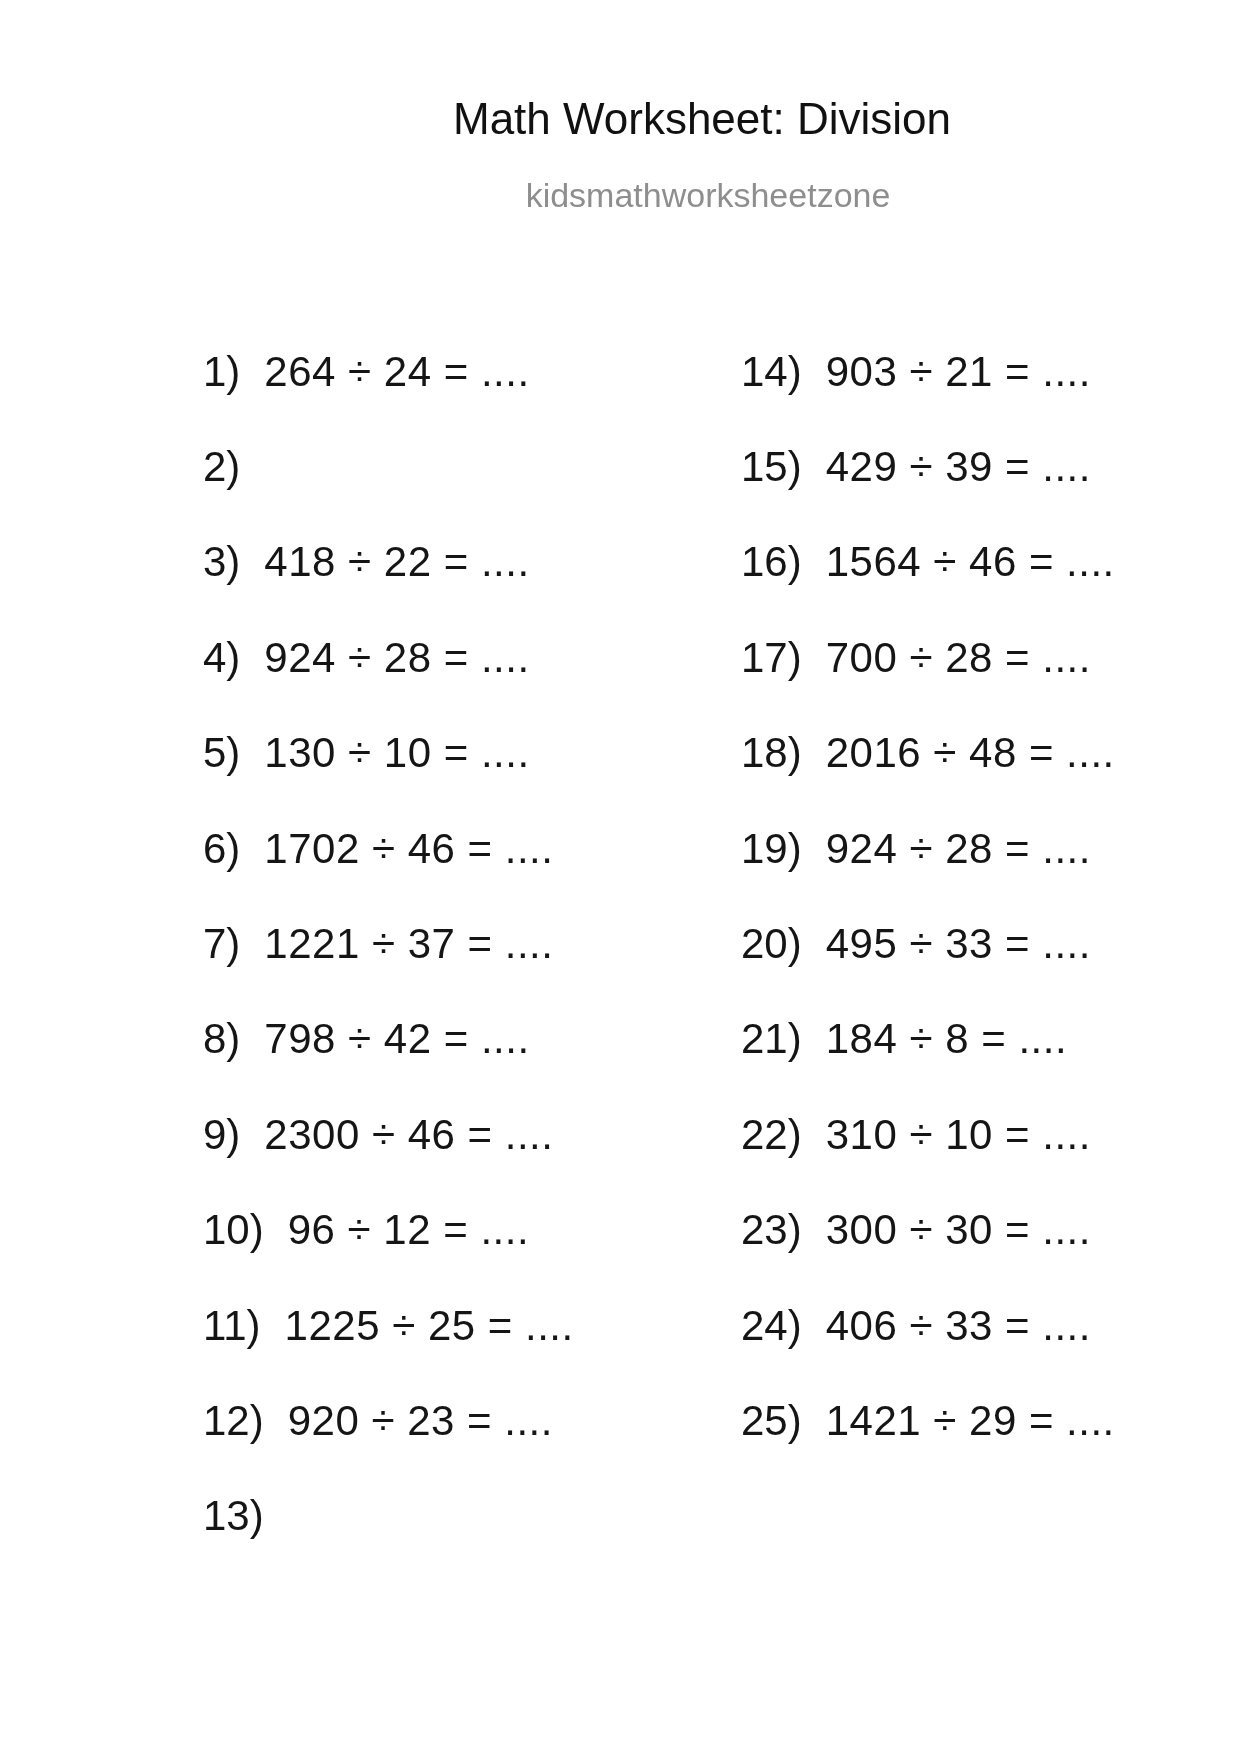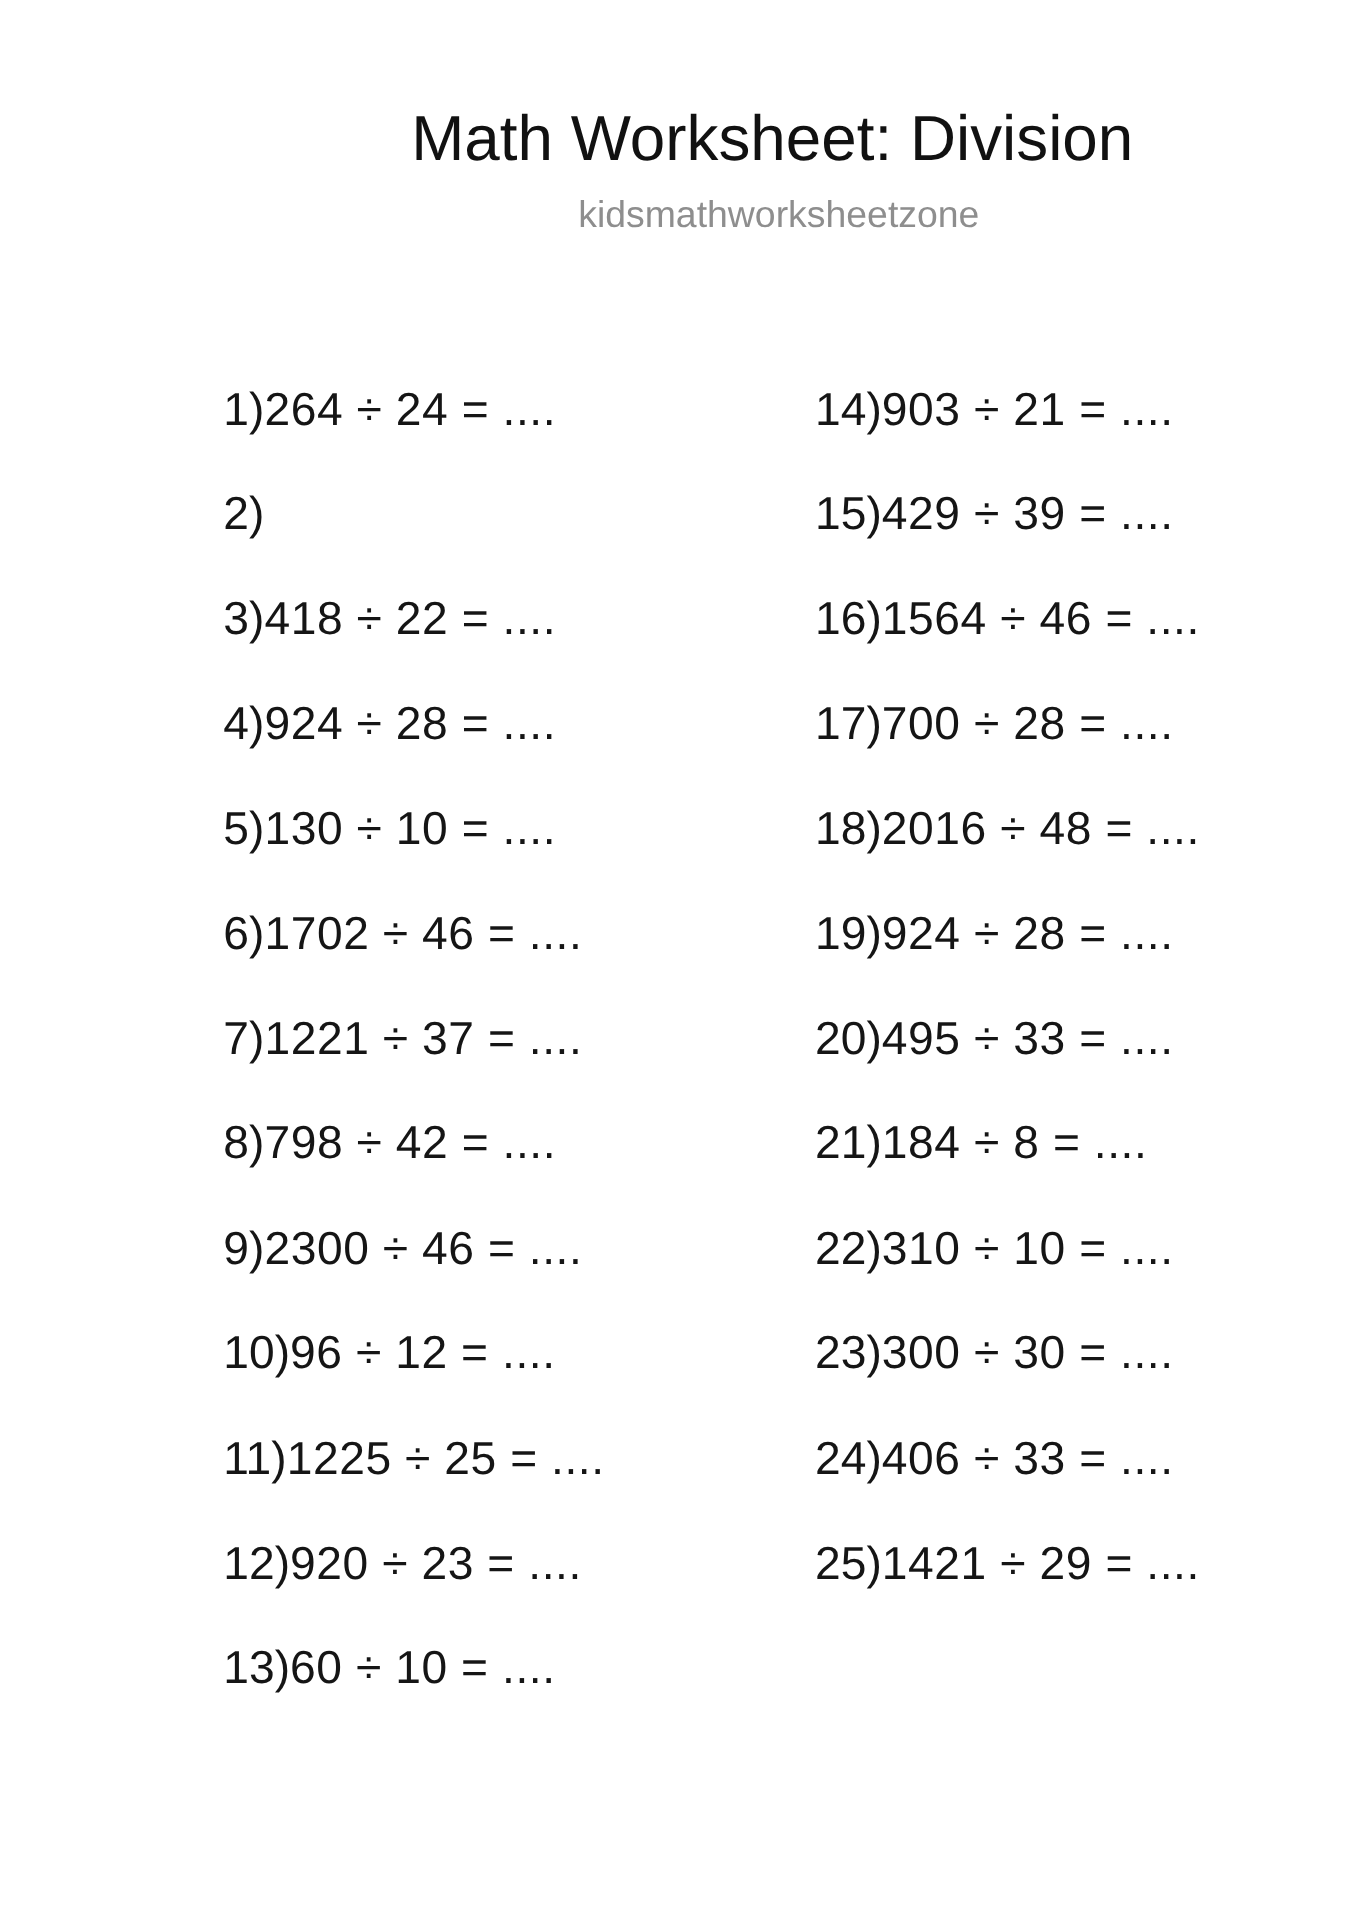--- a/index.html
+++ b/index.html
@@ -14,21 +14,21 @@
     background: #ffffff;
     font-family: "Liberation Sans", sans-serif;
     color: #111111;
     overflow: hidden;
   }
   .title {
     position: absolute;
     top: 96px;
     left: 702px;
     transform: translateX(-50%);
-    font-size: 58px;
+    font-size: 44px;
     line-height: 1.05;
     font-weight: 400;
     color: #111111;
     white-space: nowrap;
   }
   .subtitle {
     position: absolute;
     top: 178px;
     left: 708px;
     transform: translateX(-50%);
@@ -50,20 +50,21 @@
     align-items: center;
     font-size: 42px;
     white-space: nowrap;
     color: #151515;
   }
   .p-num {
     display: inline-block;
   }
   .p-expr {
     display: inline-block;
+    margin-left: 24px;
     letter-spacing: 0.5px;
   }
 </style>
 </head>
 <body>
 
 <div class="sheet">
   <div class="title">Math Worksheet: Division</div>
   <div class="subtitle">kidsmathworksheetzone</div>
 
@@ -110,21 +111,20 @@
       <div class="problem-row">
         <span class="p-num">11)</span>
         <span class="p-expr">1225 ÷ 25 = ....</span>
       </div>
       <div class="problem-row">
         <span class="p-num">12)</span>
         <span class="p-expr">920 ÷ 23 = ....</span>
       </div>
       <div class="problem-row">
         <span class="p-num">13)</span>
-        <span class="p-expr">60 ÷ 10 = ....</span>
       </div>
     </div>
   <div class="col col-right">
       <div class="problem-row">
         <span class="p-num">14)</span>
         <span class="p-expr">903 ÷ 21 = ....</span>
       </div>
       <div class="problem-row">
         <span class="p-num">15)</span>
         <span class="p-expr">429 ÷ 39 = ....</span>

